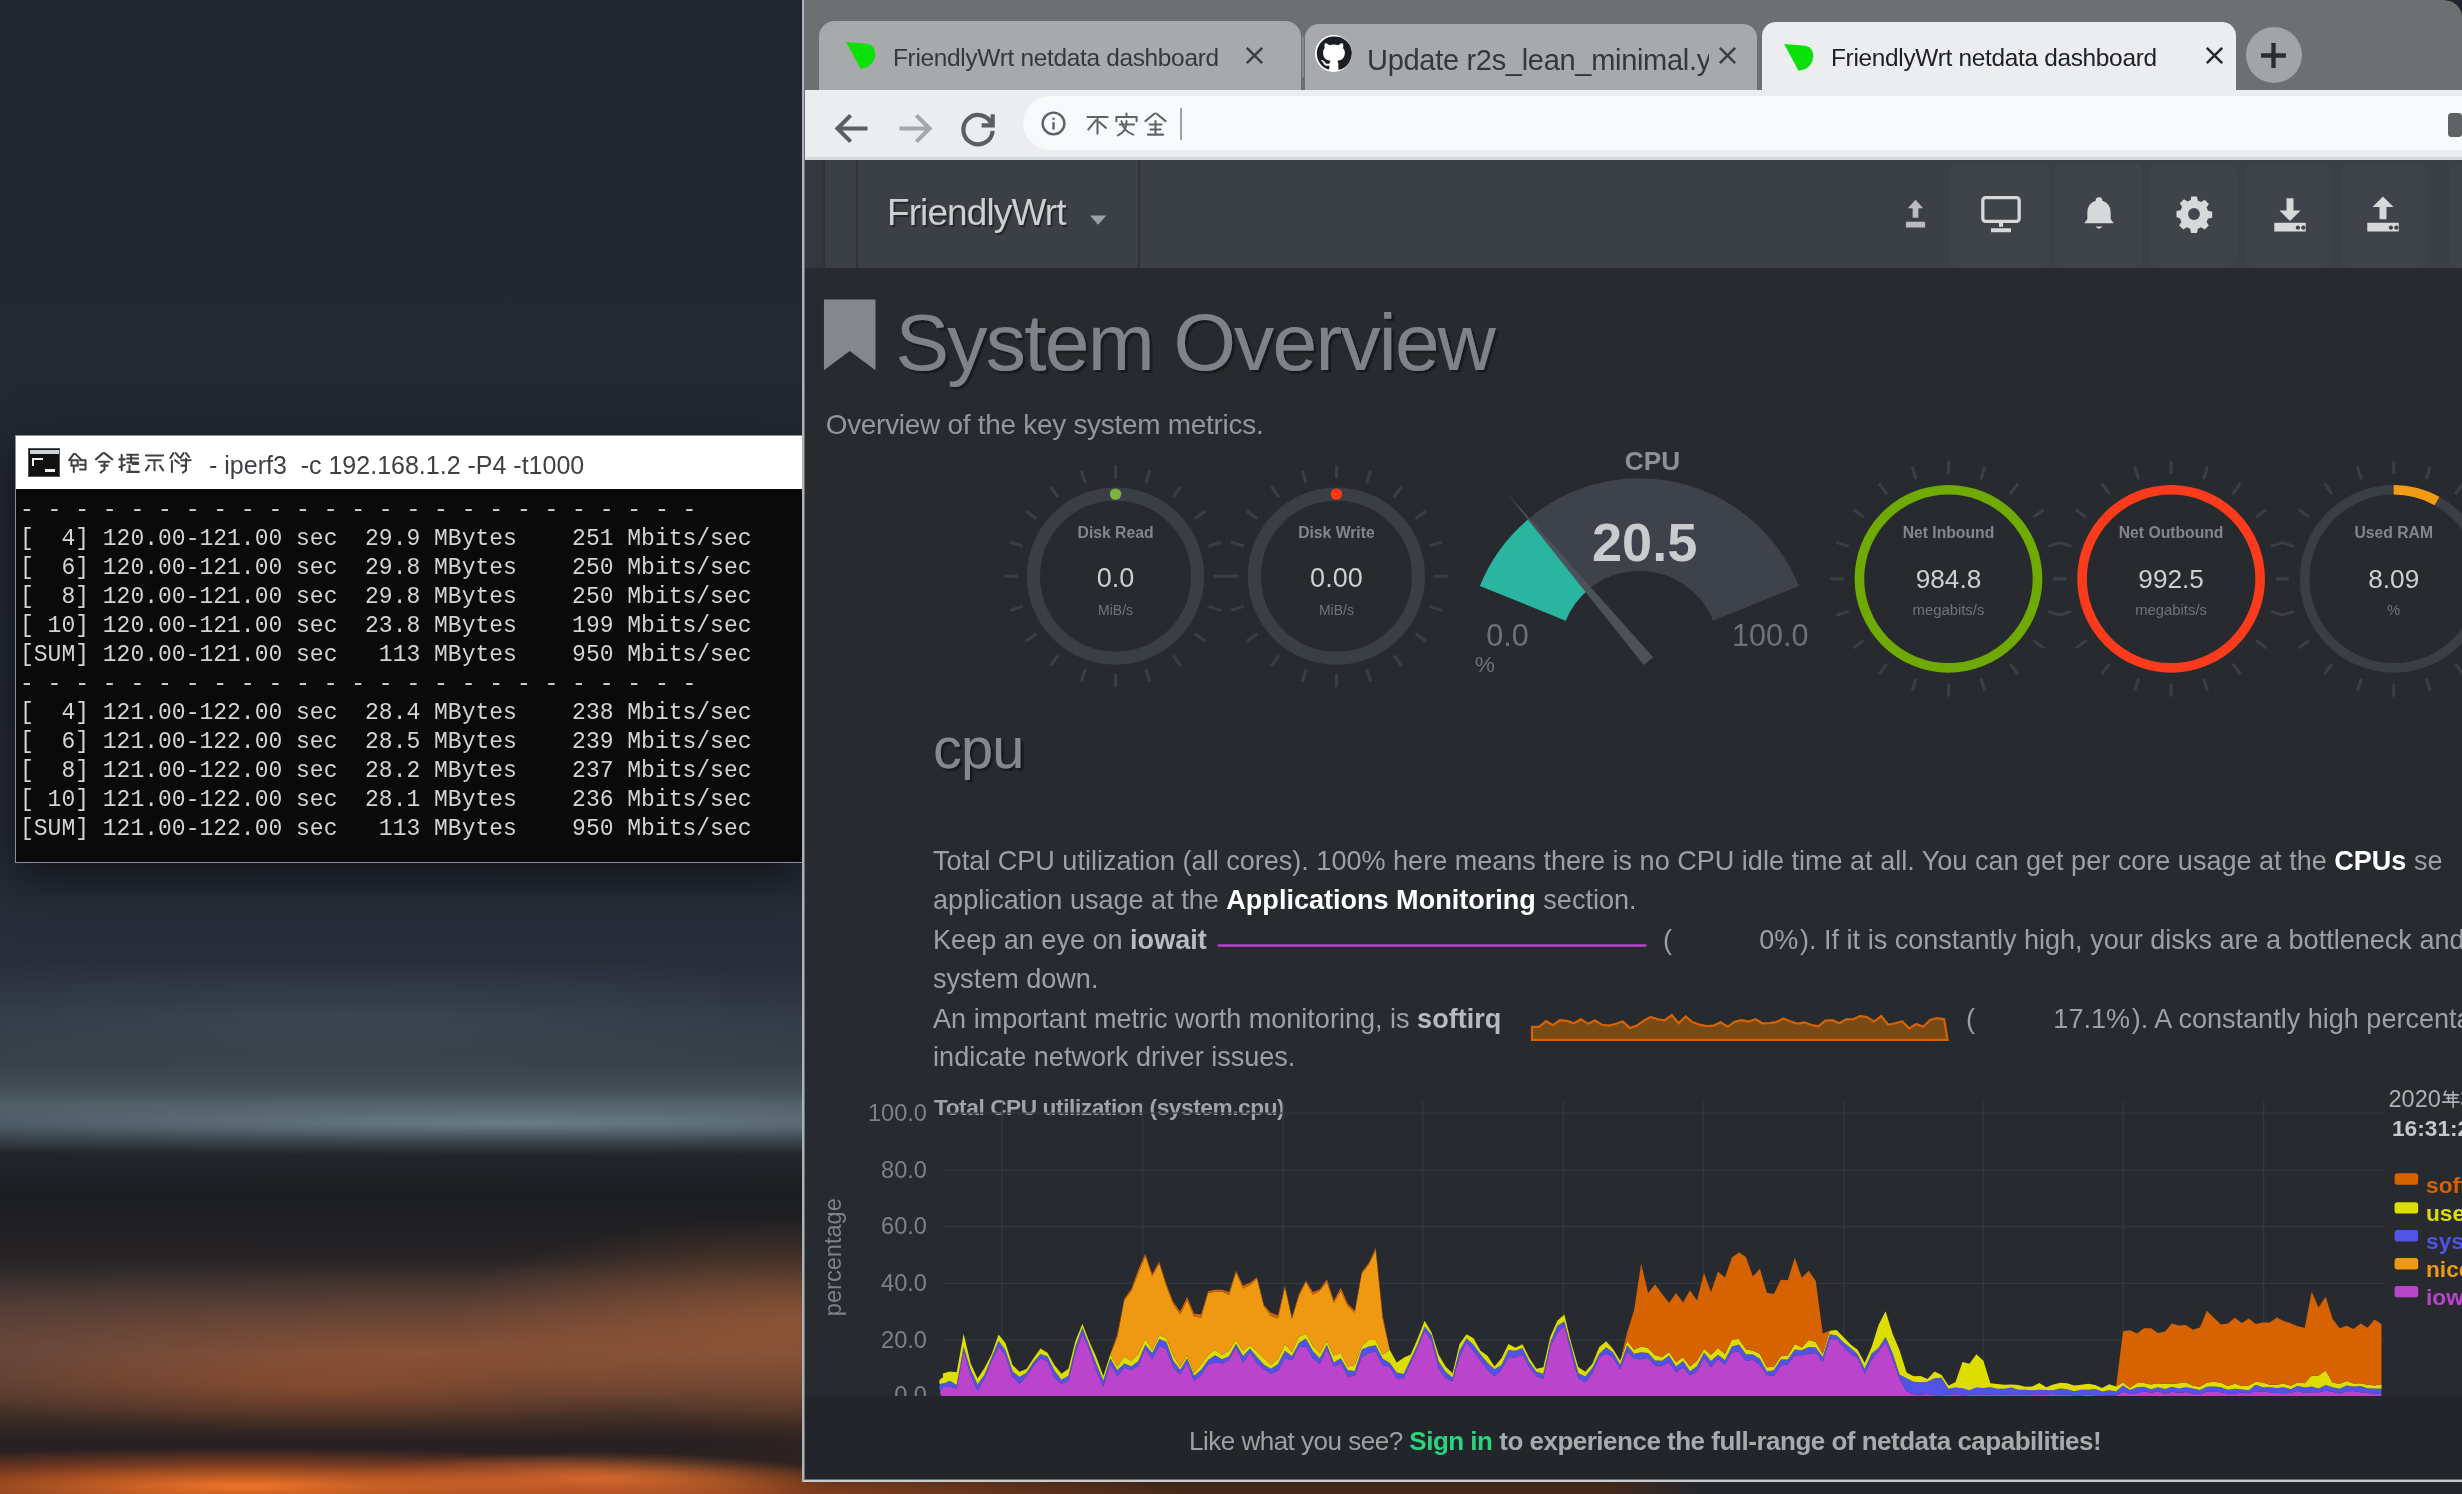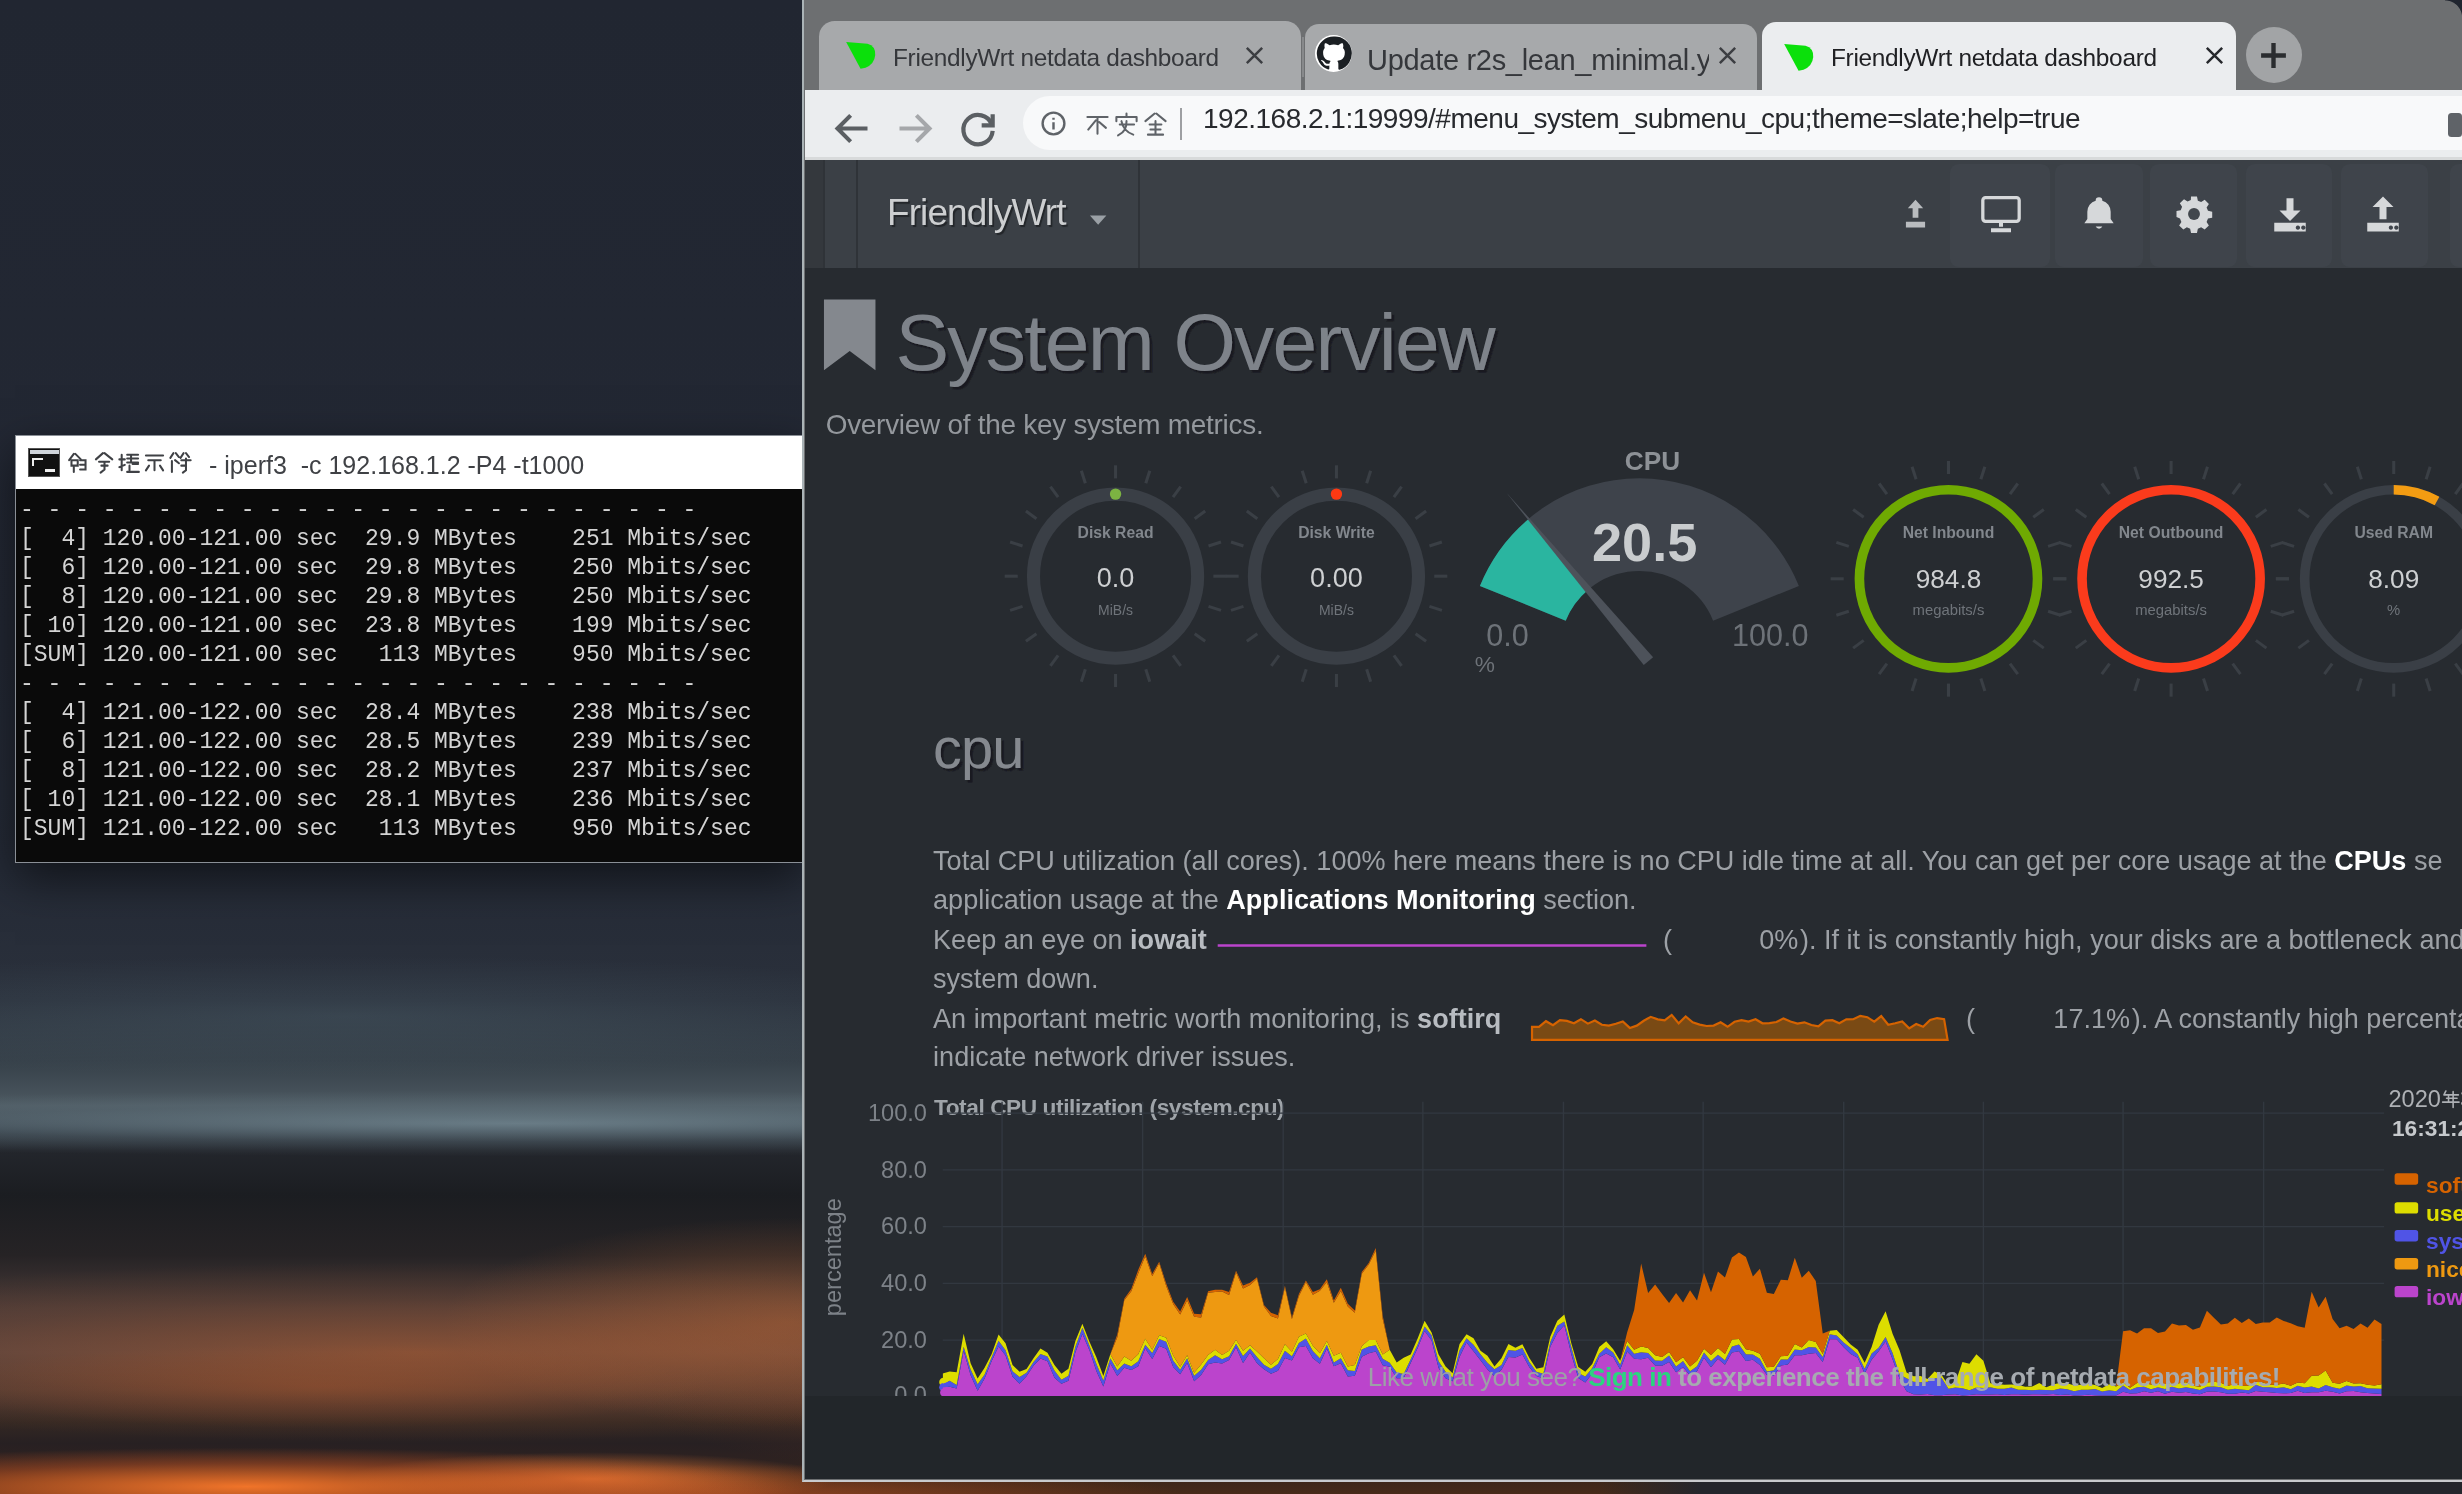--- a/index.html
+++ b/index.html
@@ -127,21 +127,20 @@
       <path d="M4 7 h24 M16 7 v20 M14 11 L5 22 M18 13 l8 7"></path>
     </svg>
 <svg class="abs" style="left:1113px;top:111px" width="27" height="27" viewBox="0 0 32 32" fill="none" stroke="#5f6368" stroke-width="2.4" stroke-linecap="round">
       <path d="M16 3 v4 M4 7 h24 M4 7 v5 M28 7 v5 M8 16 h17 M16 12 c0 8 -2 13 -10 17 M10 12 c2 10 8 14 14 16"></path>
     </svg>
 <svg class="abs" style="left:1142px;top:111px" width="27" height="27" viewBox="0 0 32 32" fill="none" stroke="#5f6368" stroke-width="2.4" stroke-linecap="round">
       <path d="M15 3 L4 12 M17 3 L28 12 M9 16 h14 M10 22 h12 M16 12 v16 M7 28 h18"></path>
     </svg>
 <div class="abs" style="left:1180px;top:108px;width:1.7px;height:32px;background:#9d9fa2;"></div>
 <div class="abs" style="left:2448px;top:113px;width:14px;height:23.6px;border-radius:3.5px;background:#5f6368;"></div>
-<div class="abs" style="left:1203px;top:103px;width:1048px;font-size:28px;letter-spacing:-0.5px;color:#27292d;white-space:nowrap;">192.168.2.1:19999/#menu_system_submenu_cpu;theme=slate;help=true</div>
 
 <div class="abs" style="left:805px;top:160px;width:1657px;height:1236px;background:#272b30;"></div>
 <div class="abs" style="left:805px;top:160px;width:1657px;height:108px;background:#3b4046;"></div>
 <div class="abs" style="left:805px;top:160px;width:18.3px;height:108px;background:#34383d;"></div>
 <div class="abs" style="left:823px;top:160px;width:1.7px;height:108px;background:#2f3338;"></div>
 <div class="abs" style="left:856px;top:160px;width:1.7px;height:108px;background:#2f3338;"></div>
 <div class="abs" style="left:1138px;top:160px;width:1.7px;height:108px;background:#2f3338;"></div>
 <div class="abs" style="left:887px;top:192px;font-size:37px;letter-spacing:-0.9px;color:#cdcfd1;text-shadow:1.7px 1.7px 0.9px #23262a;">FriendlyWrt</div>
 <svg class="abs" style="left:1089px;top:214px" width="18.3" height="12.2" viewBox="0 0 20 12">
       <path d="M1 1 L19 1 L10 11 Z" fill="#9aa0a5"></path>
@@ -388,15 +387,15 @@
     <rect x="2743" y="1473" width="27" height="13" rx="3" fill="#BB44CC"></rect>
         <text x="2779" y="1495" fill="#BB44CC">iowait</text>
   </g>
 </svg>
 
 <svg class="abs" style="left:2440px;top:1089px" width="21" height="21" viewBox="0 0 32 32" fill="none" stroke="#aeb1b5" stroke-width="2.4" stroke-linecap="round">
       <path d="M9 3 L6 9 M6 9 h22 M10 14 h16 M13 9 v11 M4 20 h25 M20 4 v24"></path>
     </svg>
 
 <div class="abs" style="left:805px;top:1396px;width:1657px;height:83px;background:#22262a;"></div>
-<div class="abs" style="left:1189px;top:1362px;width:1091px;font-size:26px;letter-spacing:-0.5px;color:#9ca1a6;white-space:nowrap;text-align:right;">Like what you see? <b style="color:#2bd47f">Sign in</b> <b style="color:#a6abb0">to experience the full-range of netdata capabilities!</b></div>
+<div class="abs" style="left:1189px;top:1426px;width:1091px;font-size:26px;letter-spacing:-0.5px;color:#9ca1a6;white-space:nowrap;">Like what you see? <b style="color:#2bd47f">Sign in</b> <b style="color:#a6abb0">to experience the full-range of netdata capabilities!</b></div>
 
 </div>
 
 </body></html>

